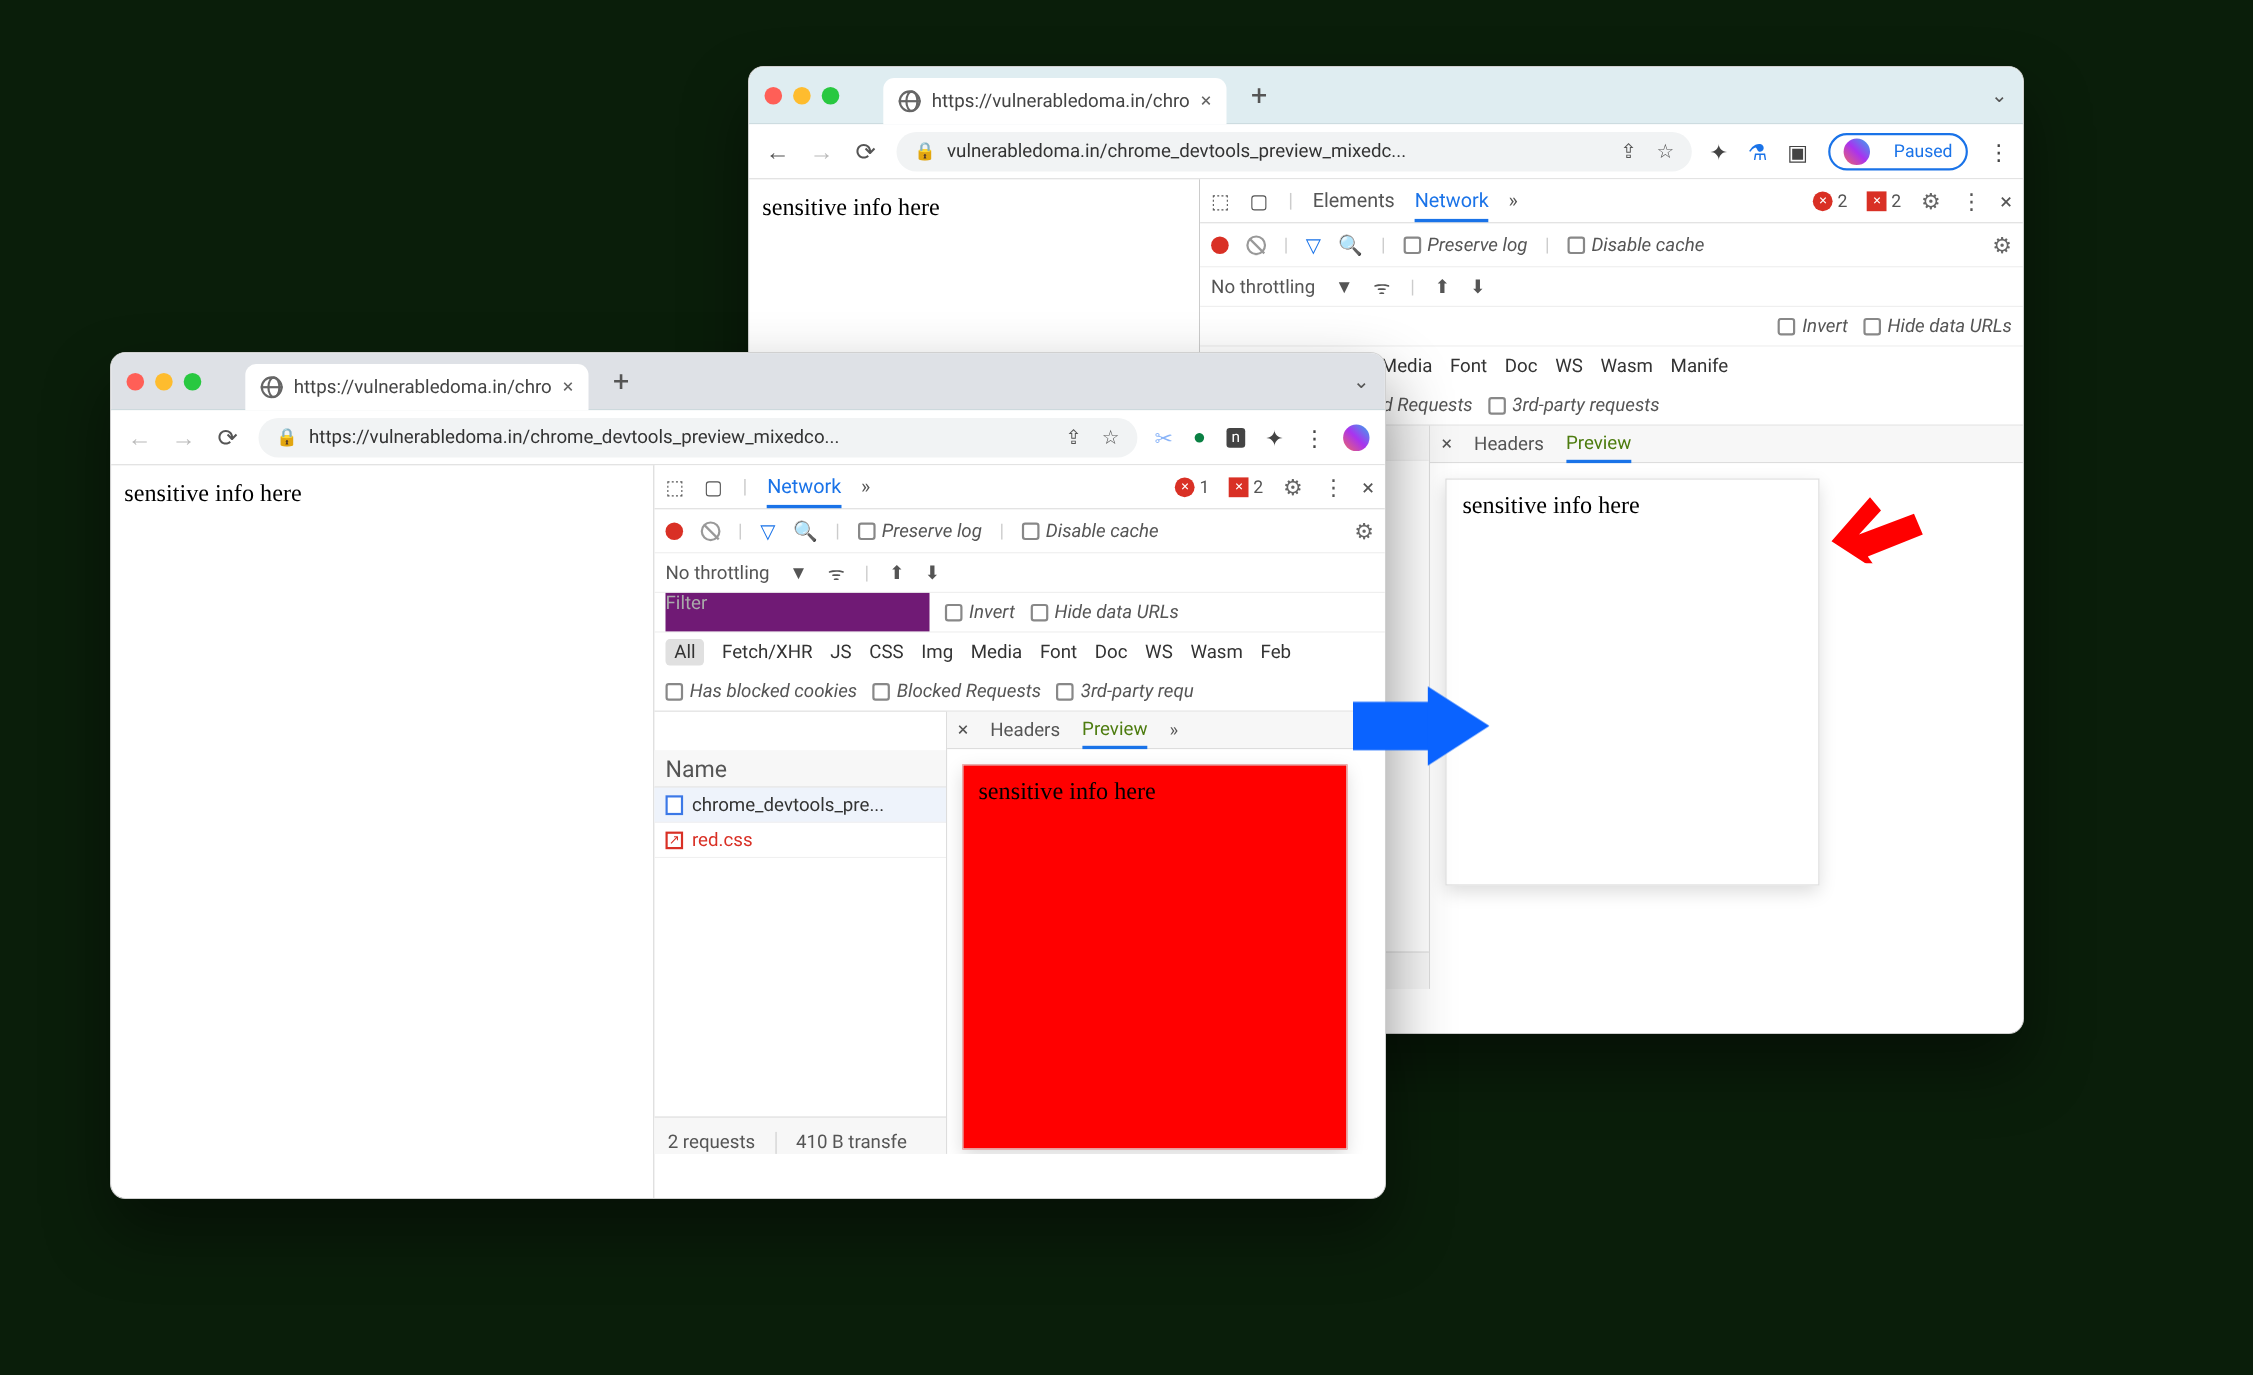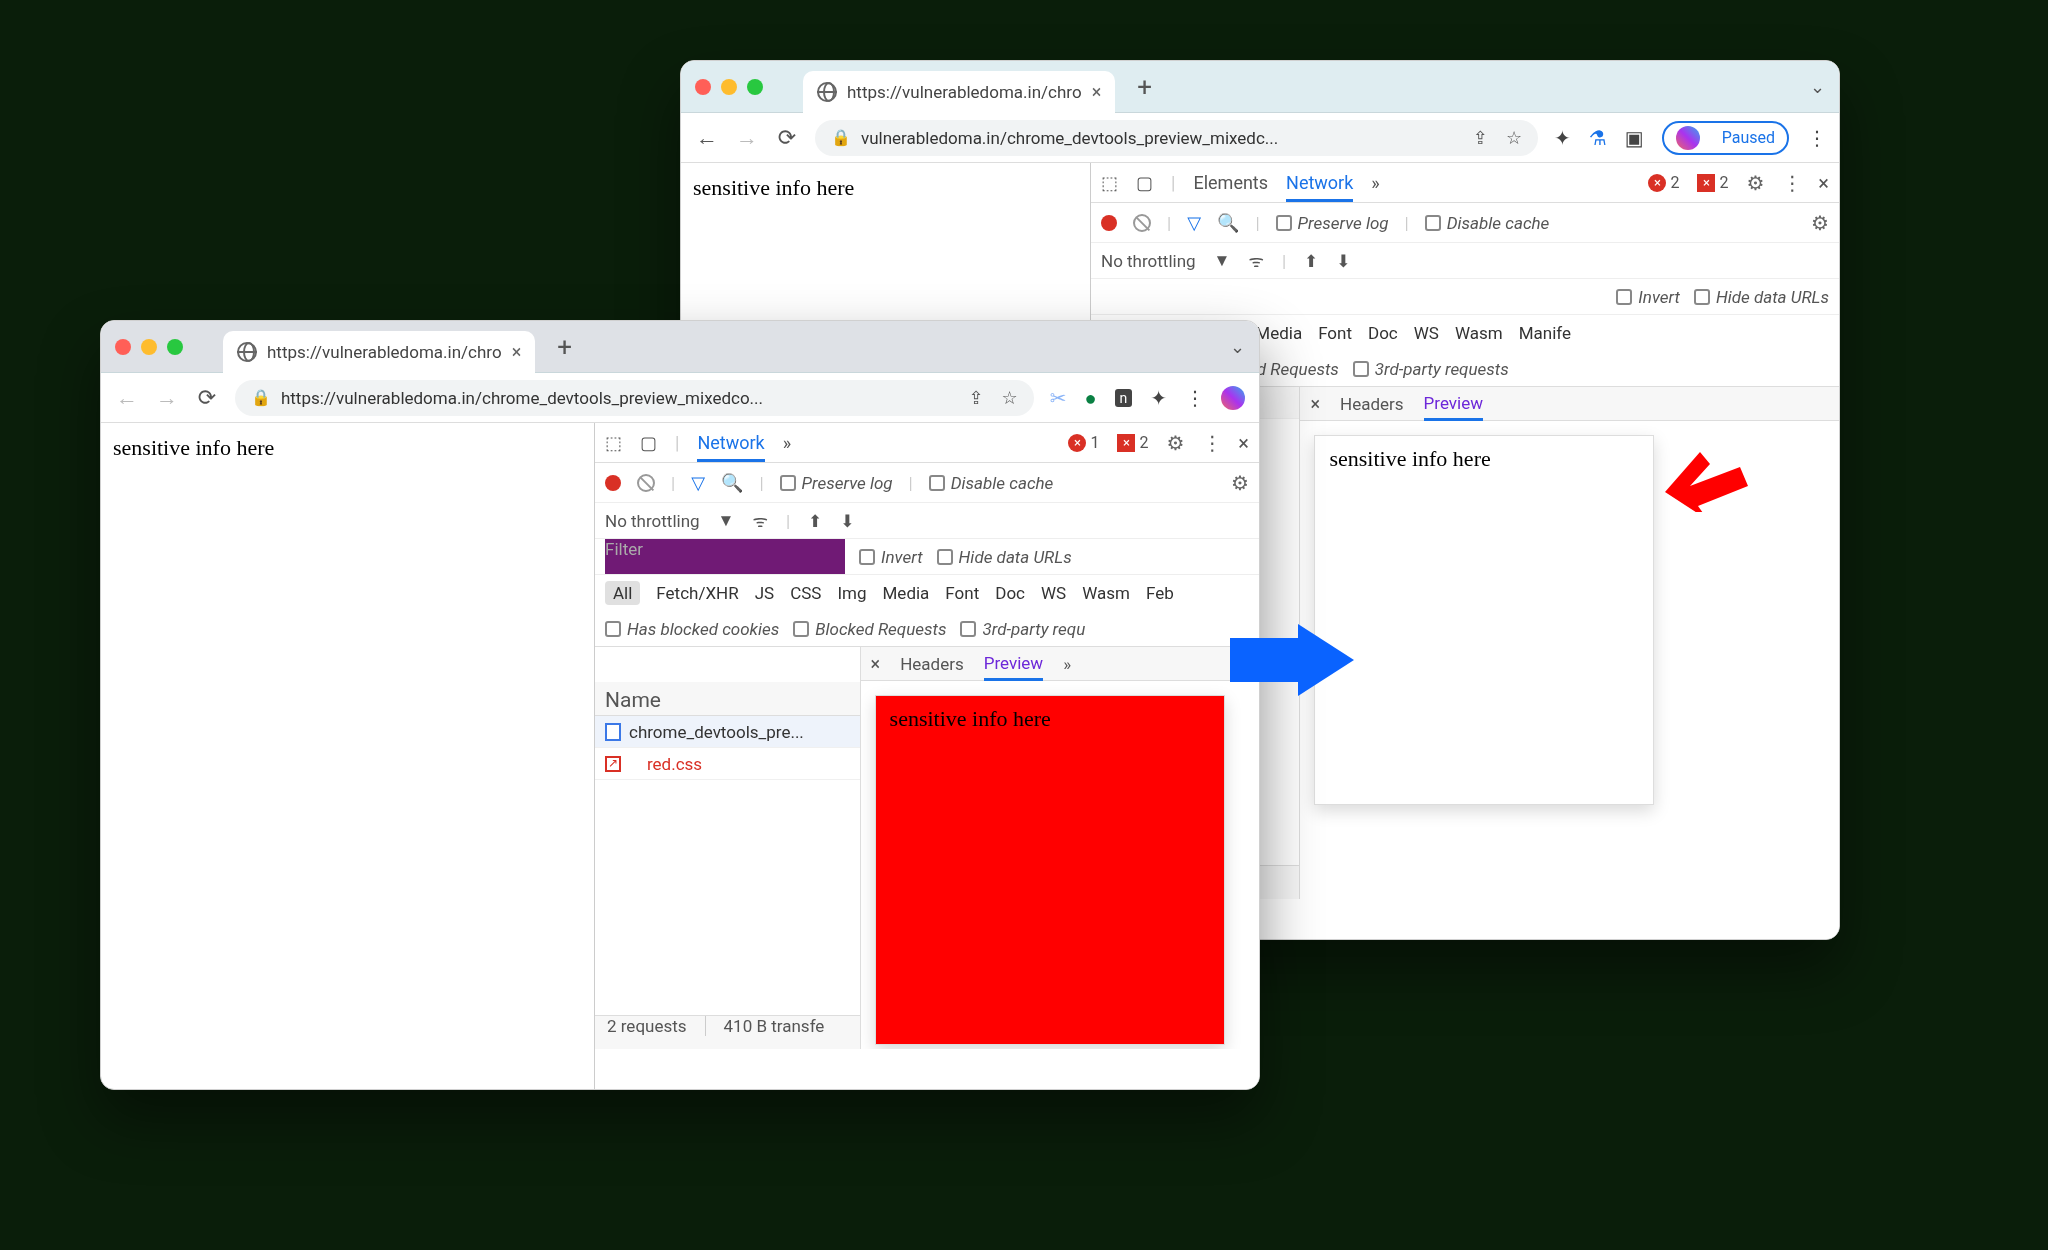--- a/index.html
+++ b/index.html
@@ -121,30 +121,30 @@
   .dt-types .pill { background:#e0e0e0; padding:2px 8px; border-radius:4px;}
   .dt-cookies { display:flex; align-items:center; height:36px; border-bottom:1px solid #ddd; padding:0 10px; gap:14px; font-size:17px; color:#555;}
   .dt-columns { display:flex; height: calc(100% - 264px);}
   .reqlist { width: 46%; border-right:1px solid #ddd; display:flex;flex-direction:column;}
   .reqlist .hdr { height:34px;border-bottom:1px solid #ddd;padding:6px 10px;font-size:21px;color:#555;background:#f7f7f7;margin-top:35px;}
   .reqlist .row { height:32px;display:flex;align-items:center;padding:0 10px;gap:8px;font-size:17px;border-bottom:1px solid #f0f0f0;}
   .reqlist .row.sel { background:#eef3fb;}
   .doc-ic { width:16px;height:18px;border:2px solid #3b78e7;background:#fff;}
   .css-ic { width:16px;height:16px;border:2px solid #d93025;background:#fff;position:relative;}
   .css-ic::after{content:"↗";color:#d93025;font-size:12px;position:absolute;top:-2px;left:1px;}
-  .reqlist .redtxt { color:#d93025;margin-left:18px;}
+  .reqlist .redtxt { color:#d93025;}
   .preview-pane { flex:1; display:flex; flex-direction:column;}
   .pp-tabs { height:34px;display:flex;align-items:center;gap:20px;padding:0 10px;border-bottom:1px solid #ddd;font-size:17px;color:#555;background:#f7f7f7;}
   .pp-tabs .close {font-size:18px;}
-  .pp-tabs .active { color:#6d28d9; border-bottom:3px solid #1a73e8;padding-bottom:5px;margin-bottom:-7px;}
+  .pp-tabs .active { color:#4d7c0f; border-bottom:3px solid #1a73e8;padding-bottom:5px;margin-bottom:-7px;}
   .pp-body { flex:1; padding:14px; overflow:auto;}
   .preview-frame { background:#fff; border:1px solid #ddd; box-shadow:0 6px 16px rgba(0,0,0,0.15);}
   .preview-frame.redbg { background:#ff0000;}
   .preview-frame .txt { font-family:"Times New Roman",serif; font-size:22px; color:#000; padding:10px 14px;}
-  .status-footer { height:34px;border-top:1px solid #ddd;display:flex;align-items:flex-start;gap:18px;padding:0 12px;font-size:17px;color:#555;background:#f7f7f7;}
+  .status-footer { height:34px;border-top:1px solid #ddd;display:flex;align-items:flex-end;gap:18px;padding:0 12px;font-size:17px;color:#555;background:#f7f7f7;}
   .status-footer .d { border-right:1px solid #ccc; padding-right:18px;}
   .arrow-blue {
     position:absolute;
     width:0;height:0;
     border-top:36px solid transparent;
     border-bottom:36px solid transparent;
     border-left:56px solid #0a63ff;
   }
   .arrow-blue-shaft {
     position:absolute;

